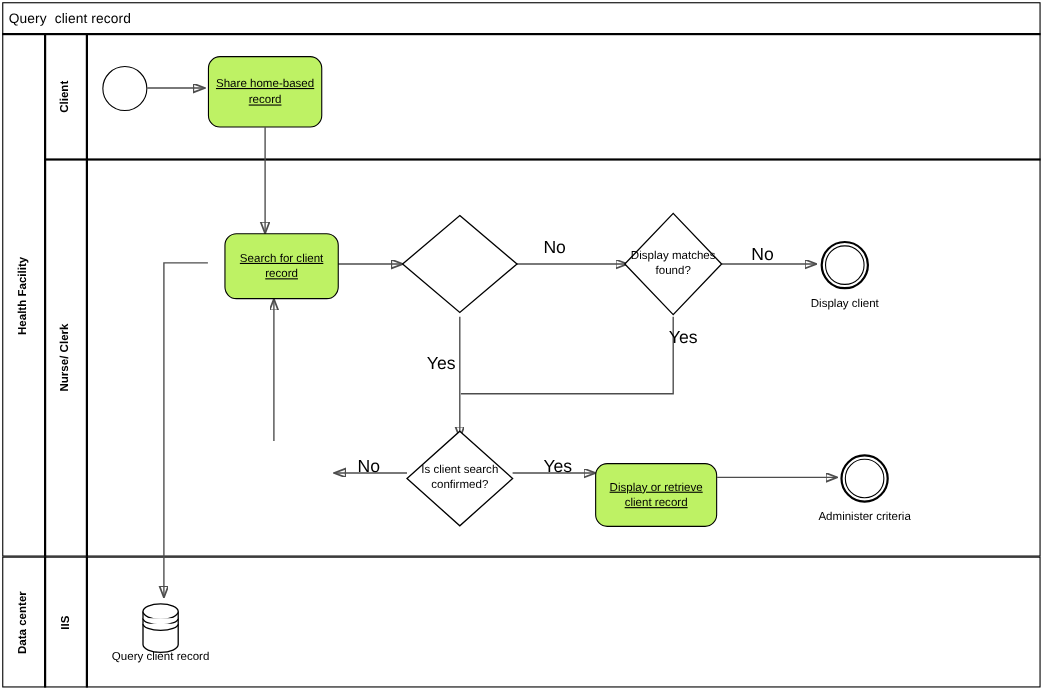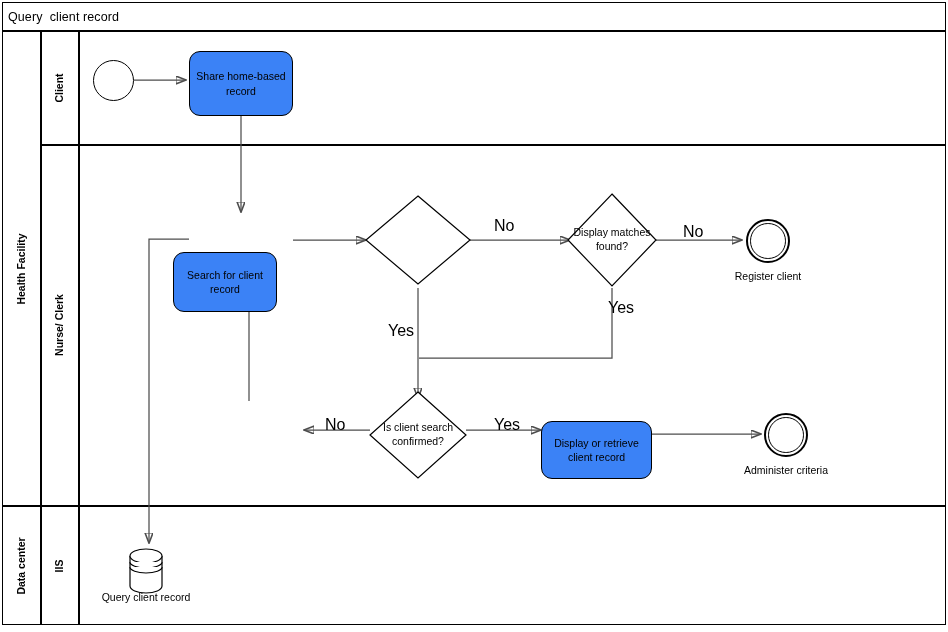--- a/index.html
+++ b/index.html
@@ -16,22 +16,22 @@
              box-sizing:border-box;display:flex;align-items:center;}
   .title-text{font-size:12.5px;color:#000;font-weight:400;padding-left:6px;
               letter-spacing:.1px;white-space:pre;}
 
   .lane-label{position:absolute;display:flex;align-items:center;justify-content:center;
               font-size:10.5px;font-weight:bold;color:#000;}
   .lane-label span{transform:rotate(-90deg);white-space:nowrap;display:block;}
 
   
   .task{position:absolute;box-sizing:border-box;border:1.3px solid #000;border-radius:11px;
-        background:#3b82f6;display:flex;align-items:center;justify-content:center;
-        text-align:center;font-size:10.5px;line-height:1.35;color:#000;padding:2px 6px;}
+        background:#bef264;display:flex;align-items:center;justify-content:center;
+        text-align:center;font-size:10.5px;line-height:1.35;color:#000;padding:2px 6px;text-decoration:underline;}
 
   .diamond{position:absolute;}
   .diamond .dtext{position:absolute;left:0;top:0;width:100%;height:100%;
         display:flex;align-items:center;justify-content:center;text-align:center;
         font-size:10.5px;line-height:1.3;color:#000;}
 
   .start-ev{position:absolute;box-sizing:border-box;border:1.3px solid #000;
             border-radius:50%;background:#fff;}
 
   .end-ev{position:absolute;box-sizing:border-box;border:2.2px solid #000;
@@ -134,36 +134,36 @@
     </g>
     <g class="glyph">
       <path d="M776,429 L790,429 L790,423 L803,435 L790,447 L790,441 L776,441 z"></path>
     </g>
   </svg>
 
   <div class="start-ev" style="left:93px;top:60px;width:41px;height:41px;"></div>
 
   <div class="task" style="left:189px;top:51px;width:104px;height:65px;">Share home-based record</div>
 
-  <div class="task" style="left:173px;top:212px;width:104px;height:60px;margin-top:40px;">Search for client record</div>
+  <div class="task" style="left:204px;top:212px;width:104px;height:60px;">Search for client record</div>
 
 
   <div class="task" style="left:541px;top:405px;width:111px;height:58px;margin-top:16px;">Display or retrieve client record</div>
 
 
   <div class="diamond" style="left:568px;top:194px;width:88px;height:92px;">
     <div class="dtext">Display matches found?</div>
   </div>
 
   <div class="diamond" style="left:370px;top:392px;width:96px;height:86px;">
     <div class="dtext">Is client search confirmed?</div>
   </div>
 
   <div class="end-ev" style="left:746px;top:219px;width:44px;height:44px;"></div>
-  <div class="ev-label" style="left:723px;top:270px;width:90px;">Register client</div>
+  <div class="ev-label" style="left:723px;top:270px;width:90px;">Display client</div>
 
   <div class="end-ev" style="left:764px;top:413px;width:44px;height:44px;"></div>
   <div class="ev-label" style="left:741px;top:464px;width:90px;">Administer criteria</div>
 
   <div class="db-label" style="left:101px;top:591px;width:90px;">Query client record</div>
 
   <div class="edge-label" style="left:494px;top:217px;">No</div>
   <div class="edge-label" style="left:683px;top:223px;">No</div>
   <div class="edge-label" style="left:608px;top:299px;">Yes</div>
   <div class="edge-label" style="left:388px;top:322px;">Yes</div>

